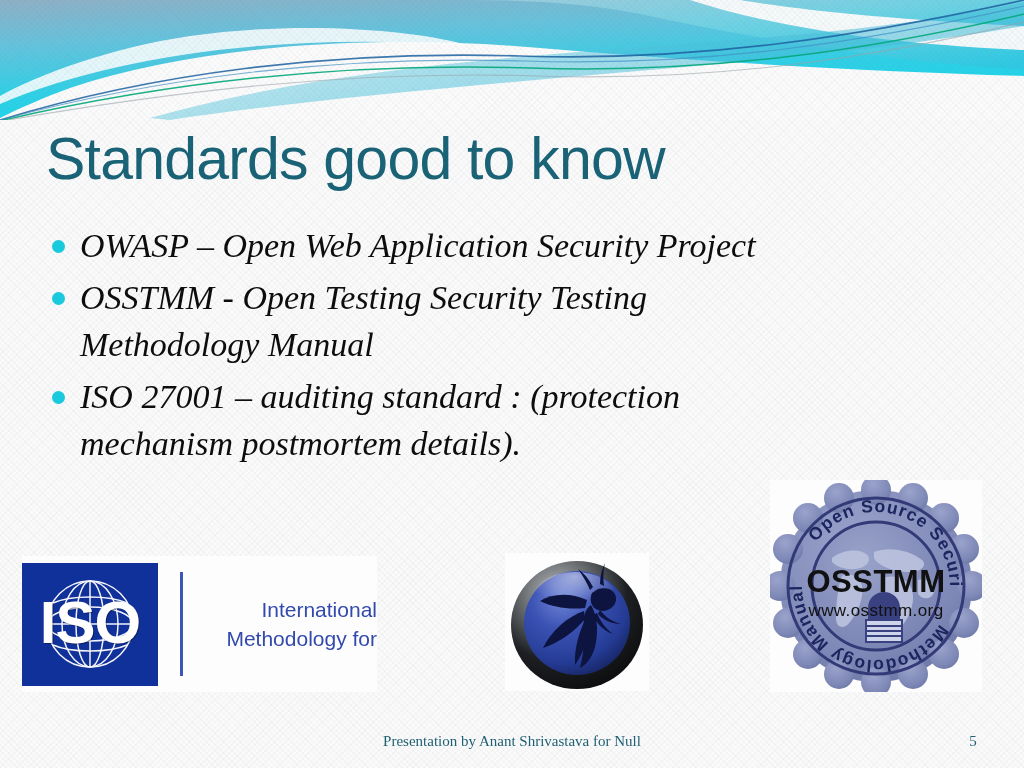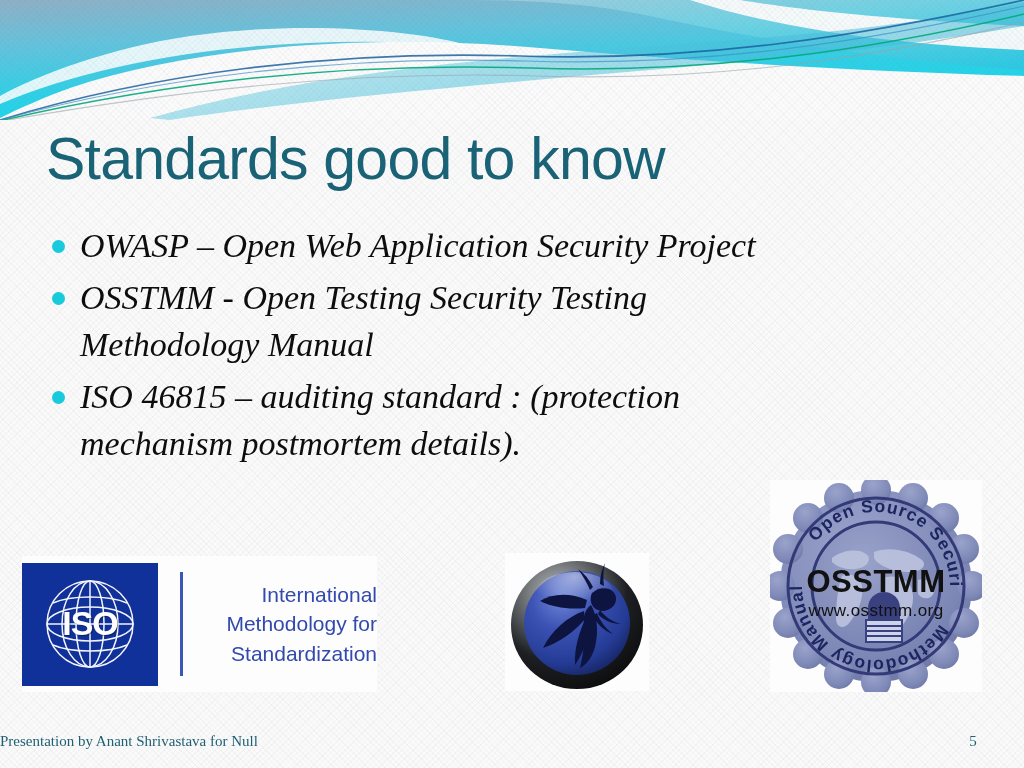--- a/index.html
+++ b/index.html
@@ -124,21 +124,21 @@
     transform: translate(-50%, -50%);
   }
   #iso-word {
     position: absolute;
     left: 0; right: 0;
     top: 50%;
     transform: translateY(-52%);
     text-align: center;
     font-family: "Liberation Sans", sans-serif;
     font-weight: bold;
-    font-size: 34px;
+    font-size: 60px;
     letter-spacing: -1px;
     color: #ffffff;
     text-shadow: 1px 1px 0 rgba(0,0,0,0.35);
   }
   #iso-divider {
     width: 3px;
     height: 104px;
     background: #3a57b8;
     margin: 0 20px 0 22px;
     flex: 0 0 auto;
@@ -173,21 +173,21 @@
     background: #fdfdfd;
     z-index: 6;
   }
 
   
   #footer-text {
     position: absolute;
     left: 0;
     right: 0;
     top: 733px;
-    text-align: left;
+    text-align: center;
     font-family: "Liberation Serif", serif;
     font-size: 15px;
     color: #1f5f73;
     z-index: 6;
   }
   #slide-number {
     position: absolute;
     left: 958px;
     top: 733px;
     width: 30px;
@@ -258,21 +258,21 @@
       <span class="bullet-text">OWASP – Open Web Application Security Project</span>
     </div>
 
     <div class="bullet-row">
       <span class="bullet-dot"></span>
       <span class="bullet-text">OSSTMM - Open Testing Security Testing Methodology Manual</span>
     </div>
 
     <div class="bullet-row">
       <span class="bullet-dot"></span>
-      <span class="bullet-text">ISO 46815 – auditing standard : (protection mechanism postmortem details).</span>
+      <span class="bullet-text">ISO 27001 – auditing standard : (protection mechanism postmortem details).</span>
     </div>
 
   </div>
 
   <div id="iso-logo">
     <div id="iso-mark">
       <svg id="iso-globe" width="118" height="110" viewBox="0 0 118 110">
         <g fill="none" stroke="#ffffff" stroke-width="1.5" opacity="0.95">
           <circle cx="59" cy="55" r="43"></circle>
           <ellipse cx="59" cy="55" rx="43" ry="17"></ellipse>
@@ -285,21 +285,20 @@
         </g>
       </svg>
       <div id="iso-word">ISO</div>
     </div>
 
     <div id="iso-divider"></div>
 
     <div id="iso-text">
       <div>International</div>
       <div>Methodology for</div>
-      <div>Standardization</div>
     </div>
   </div>
 
   <div id="owasp-logo">
     <svg width="144" height="138" viewBox="0 0 144 138">
       <defs>
         <radialGradient id="owaspRing" cx="0.35" cy="0.25" r="0.85">
           <stop offset="0%" stop-color="#b9bcc0"></stop>
           <stop offset="30%" stop-color="#6d7174"></stop>
           <stop offset="62%" stop-color="#1d1f22"></stop>

